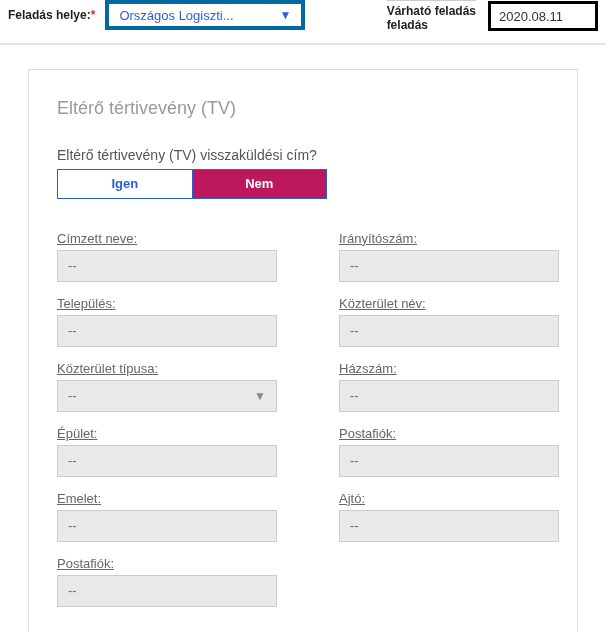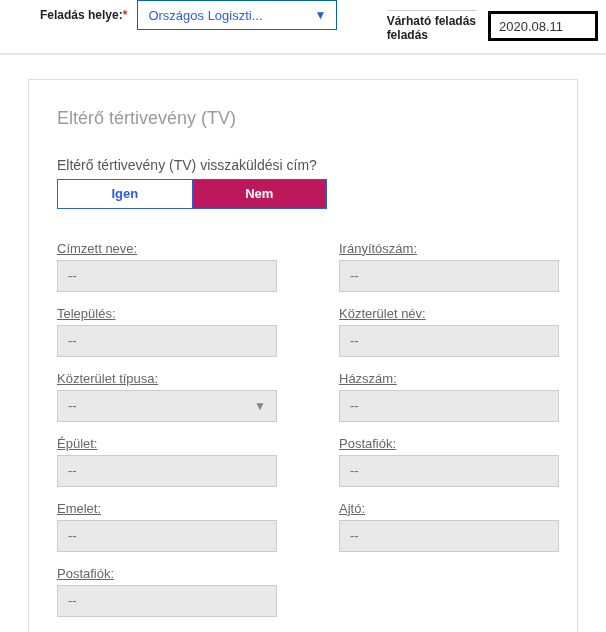--- a/index.html
+++ b/index.html
@@ -1,27 +1,27 @@
 <!DOCTYPE html>
 <html><head>
 <meta charset="utf-8">
 <style>
   * { box-sizing: border-box; margin: 0; padding: 0; }
   body { font-family: "Segoe UI", Arial, sans-serif; font-size: 13px; color: #333; background: #fff; width: 606px; }
   
   
   .topbar { display: flex; align-items: flex-start; gap: 20px; padding: 0 8px 10px 8px; border-bottom: 2px solid #e5e5e5; }
-  .topbar-group { display: flex; align-items: center; gap: 10px; margin-left: 32px; }
+  .topbar-group { display: flex; align-items: center; gap: 10px; }
   .topbar-label { font-weight: 600; font-size: 12px; color: #222; }
   .req { color: #d32f2f; }
-  .dropdown { display: inline-flex; align-items: center; justify-content: space-between; min-width: 200px; height: 30px; padding: 0 10px; border: 1px solid #0369a1; background: #fff; color: #2a5fd8; font-size: 13px; cursor: pointer; }
+  .dropdown { display: inline-flex; align-items: center; justify-content: space-between; min-width: 200px; height: 30px; padding: 0 10px; border: 4px solid #0369a1; background: #fff; color: #2a5fd8; font-size: 13px; cursor: pointer; }
   .dropdown .chev { color: #2a5fd8; font-size: 12px; }
   .topbar-label.multiline { line-height: 1.2; font-size: 12px; }
   .date-input { height: 30px; width: 110px; padding: 0 8px; border: 3px solid #000000; font-size: 13px; color: #333; background: #fff; }
-  .topbar-right { margin-left: auto; display: flex; align-items: center; gap: 12px; padding-top: 10px; }
+  .topbar-right { margin-left: auto; display: flex; align-items: center; gap: 12px; padding-top: 0; }
   .topbar-right .topbar-label { border-top: 1px solid #ccc; padding-top: 3px; }
   
   
   .card-wrap { padding: 24px 28px; }
   .card { border: 1px solid #ddd; padding: 28px 16px 30px 28px; background: #fff; }
   .card-title { font-size: 18px; font-weight: 400; color: #9a9a9a; margin-bottom: 28px; }
   .question { font-size: 14px; color: #555; margin-bottom: 6px; }
   
   
   .segmented { display: flex; width: 270px; margin-bottom: 32px; }

